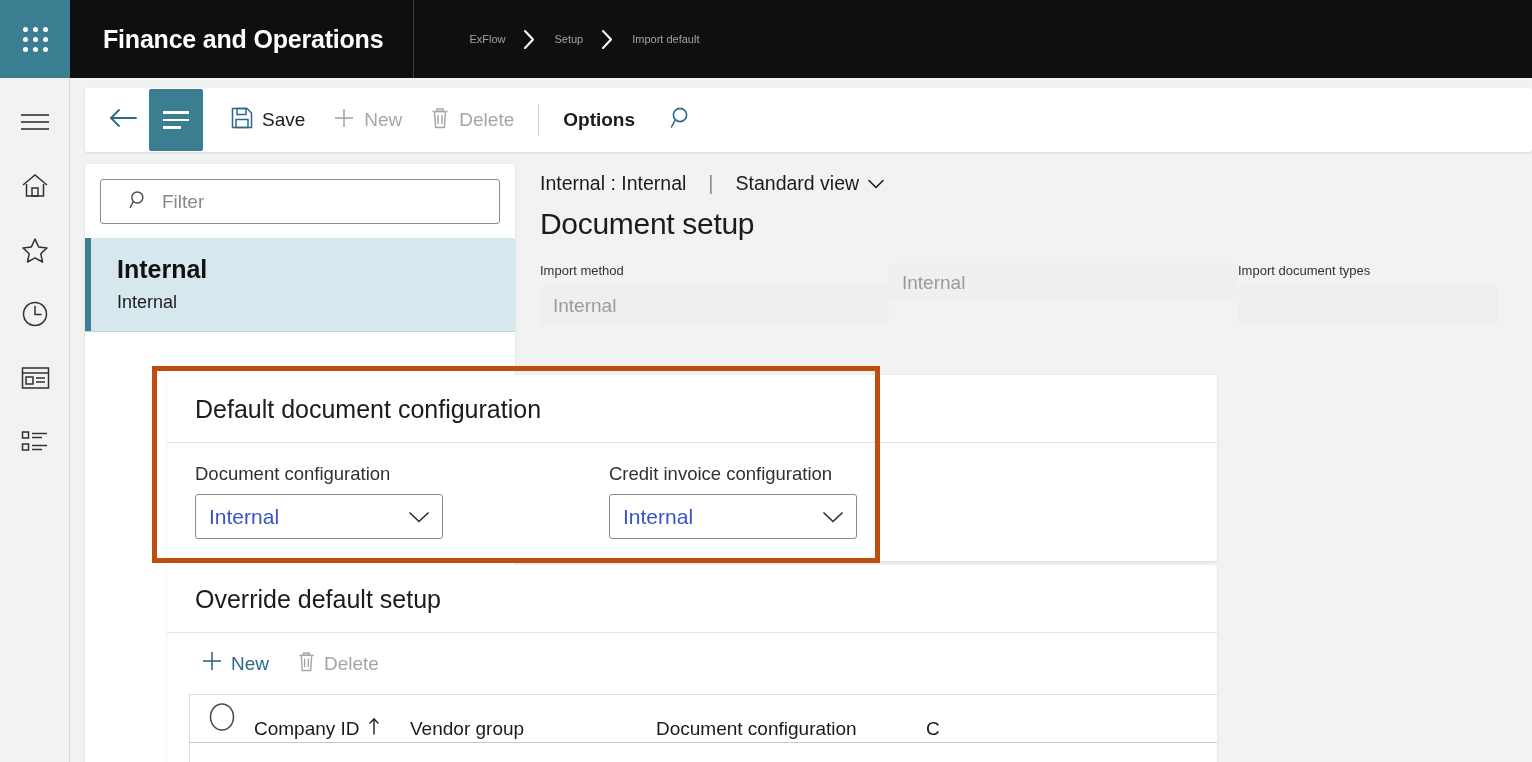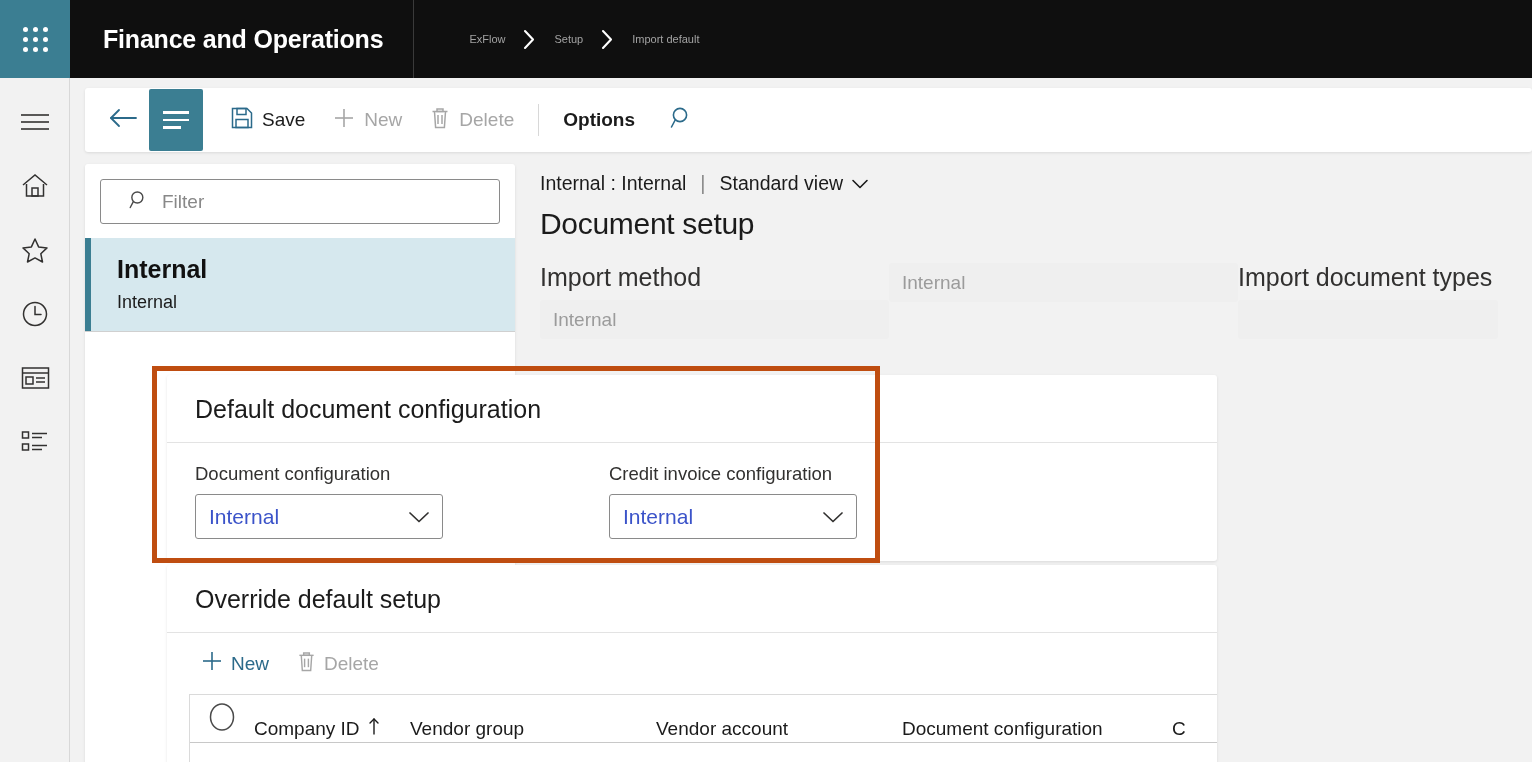--- a/index.html
+++ b/index.html
@@ -168,42 +168,42 @@
 
   
   .detail {
     position: absolute; top: 86px; left: 455px;
     width: 1007px; height: 676px;
     overflow: hidden;
   }
   .detail-head { padding: 8px 0 0 15px; }
   .caption-row {
     display: flex; align-items: center;
-    font-size: 19.5px; color: #1b1b1b; gap: 0;
+    font-size: 19.5px; color: #1b1b1b; gap: 8px;
   }
   .caption-row .cap-main { white-space: nowrap; }
   .caption-row .cap-div {
     margin: 0 14px; color: #8a8a8a; font-size: 20px;
   }
   .caption-row .cap-view {
     display: flex; align-items: center; gap: 8px;
     cursor: pointer; white-space: nowrap;
   }
   .page-title {
     font-size: 30px; color: #1b1b1b; font-weight: 400;
     margin-top: 12px; letter-spacing: -0.3px;
   }
 
   
   .fieldrow {
     display: flex; padding: 22px 0 0 15px; gap: 0;
   }
   .field { width: 349px; }
   .field-label {
-    font-size: 25px; color: #323130; margin-bottom: 8px;
+    font-size: 13px; color: #323130; margin-bottom: 8px;
   }
   .field-input {
     height: 39px;
     background: #efefef;
     border: 1px solid #efefef;
     border-radius: 3px;
     display: flex; align-items: center;
     padding: 0 12px;
     font-size: 19px; color: #9b9b9b;
   }
@@ -577,21 +577,20 @@
         <div class="gh-cell gh-c1">
           <span>Company ID</span>
           <span>
             <svg width="12" height="18" viewBox="0 0 12 18" fill="none" stroke="#1b1b1b" stroke-width="1.4" stroke-linecap="round" stroke-linejoin="round">
               <line x1="6" y1="17" x2="6" y2="2"></line>
                 <path d="M2 6 L6 2 L10 6"></path>
             </svg>
           </span>
         </div>
         <div class="gh-cell gh-c2">Vendor group</div>
-        <div class="gh-cell gh-c3">Vendor account</div>
         <div class="gh-cell gh-c4">Document configuration</div>
         <div class="gh-cell gh-c5">C</div>
       </div>
       <div class="grid-row">
         
       </div>
     </div>
   </div>
 
   <div class="highlight"></div>

